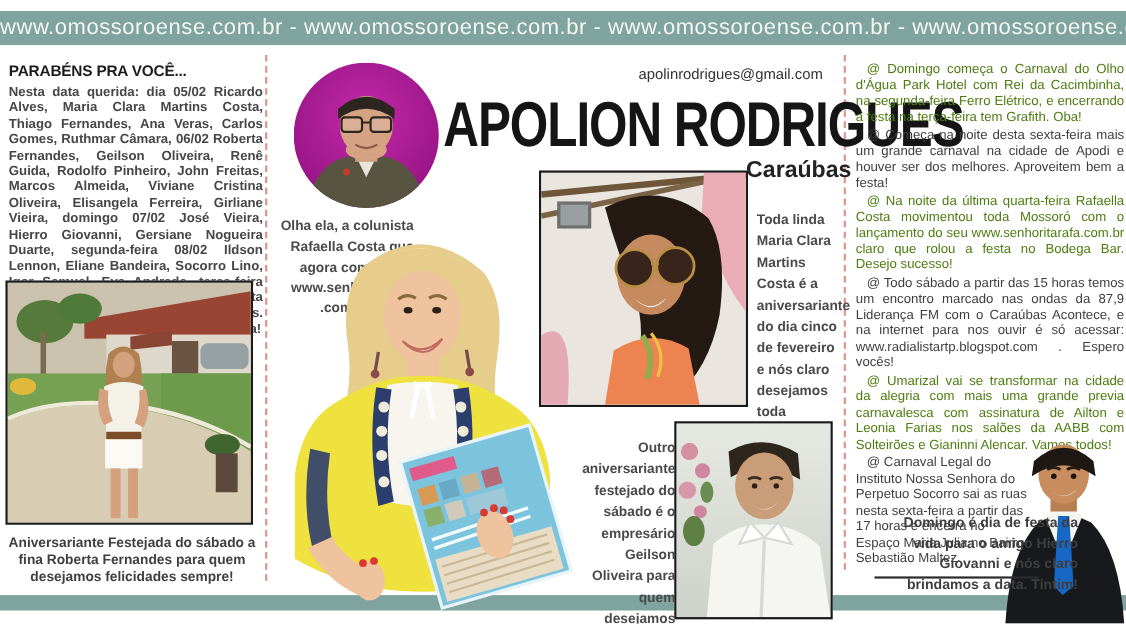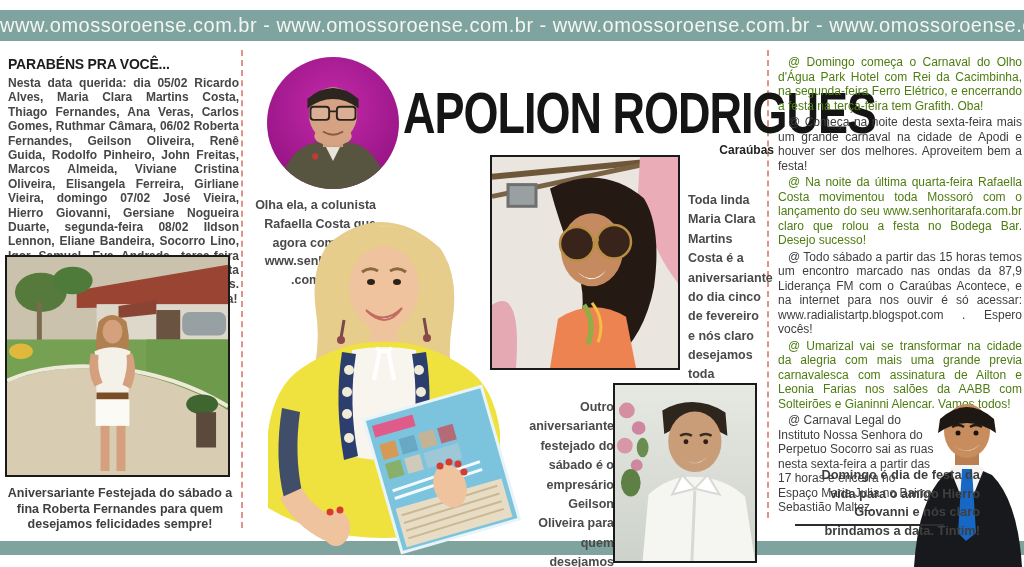--- a/index.html
+++ b/index.html
@@ -28,21 +28,21 @@
         font-size:12.5px;font-weight:bold;color:#3f3f3f;line-height:1.25;z-index:2;}
 
   
   #email{position:absolute;left:500px;top:60px;width:248px;text-align:right;font-size:13.5px;color:#333;z-index:2;}
   #circlephoto{position:absolute;left:267px;top:57px;width:132px;height:132px;border-radius:50%;
         overflow:hidden;z-index:2;}
   #maintitle{position:absolute;left:403px;top:84px;width:372px;text-align:center;
         font-size:45px;font-weight:bold;color:#151515;letter-spacing:-1px;line-height:1;
         transform:scaleY(1.28);transform-origin:top center;white-space:nowrap;z-index:2;}
   #subtitle{position:absolute;left:560px;top:143px;width:214px;text-align:right;
-        font-size:12px;font-weight:bold;color:#222;z-index:2;}
+        font-size:21px;font-weight:bold;color:#222;z-index:2;}
   #rafaella-note{position:absolute;left:248px;top:196px;width:128px;text-align:right;
         font-size:12.5px;font-weight:bold;color:#4a4a4a;line-height:1.5;z-index:2;}
   #photo-maria{left:490px;top:155px;width:190px;height:215px;}
   #maria-note{position:absolute;left:688px;top:191px;width:78px;text-align:left;
         font-size:12.5px;font-weight:bold;color:#4a4a4a;line-height:1.55;z-index:2;}
   #geilson-note{position:absolute;left:520px;top:398px;width:94px;text-align:right;
         font-size:12.5px;font-weight:bold;color:#4a4a4a;line-height:1.55;z-index:2;}
   #photo-geilson{left:613px;top:383px;width:144px;height:180px;z-index:3;}
   #photo-rafaella{position:absolute;left:244px;top:198px;width:280px;height:360px;z-index:3;}
   #photo-hierro{position:absolute;left:910px;top:393px;width:114px;height:174px;z-index:3;}
@@ -103,20 +103,21 @@
       <path d="M84,98 Q80,118 88,132 L96,128 Q90,114 92,100 Z" fill="#d5a07d"></path>
       <path d="M126,98 Q132,118 124,134 L116,130 Q122,114 120,100 Z" fill="#d5a07d"></path>
       <rect x="90" y="138" width="32" height="7" fill="#7c4e28"></rect>
       <rect x="89" y="145" width="34" height="27" fill="#fbfaf4"></rect>
       <rect x="94" y="172" width="9" height="46" fill="#d5a07d"></rect>
       <rect x="110" y="172" width="9" height="46" fill="#d5a07d"></rect>
     </svg>
   </div>
   <div id="leftcaption">Aniversariante Festejada do sábado a fina Roberta Fernandes para quem desejamos felicidades sempre!</div>
 
+  <div id="email">apolinrodrigues@gmail.com</div>
 
   <div id="circlephoto">
     <svg width="100%" height="100%" viewBox="0 0 170 170" preserveAspectRatio="none">
       <defs>
         <radialGradient id="apg" cx="50%" cy="38%" r="75%">
           <stop offset="0%" stop-color="#c32aa8"></stop>
             <stop offset="100%" stop-color="#8d0f7e"></stop>
         </radialGradient>
       </defs>
       <rect width="170" height="170" fill="url(#apg)"></rect>

